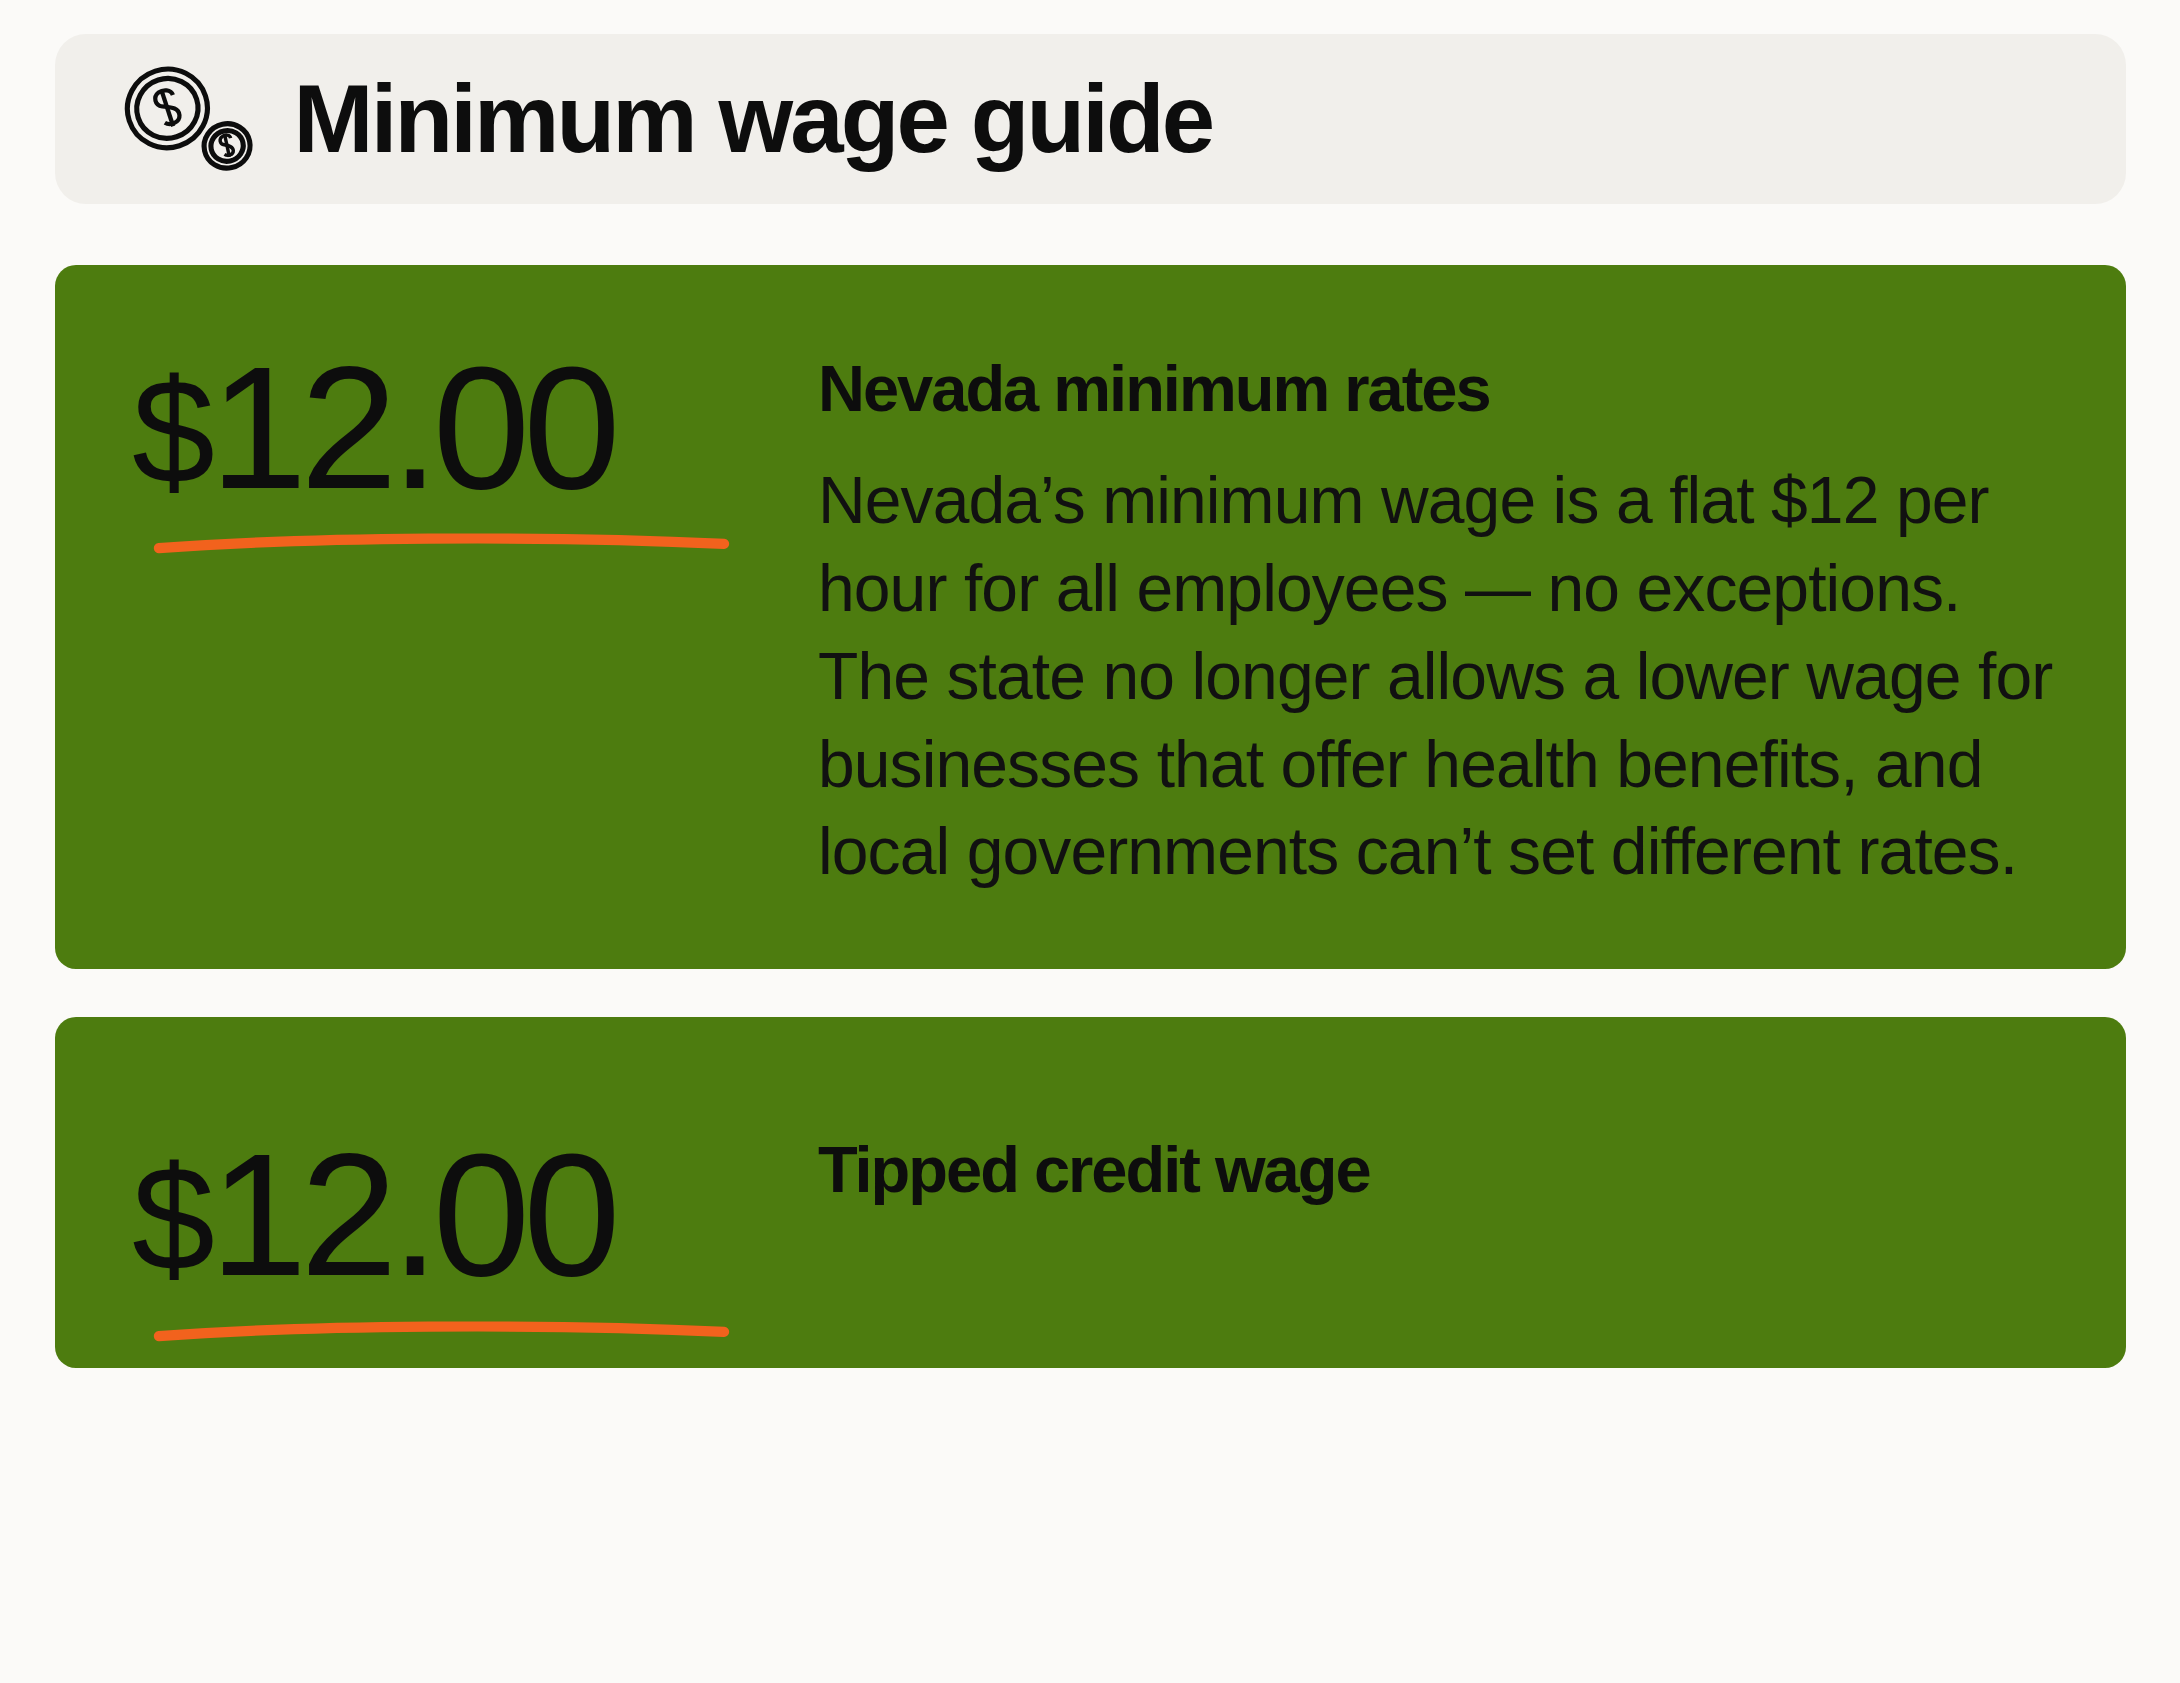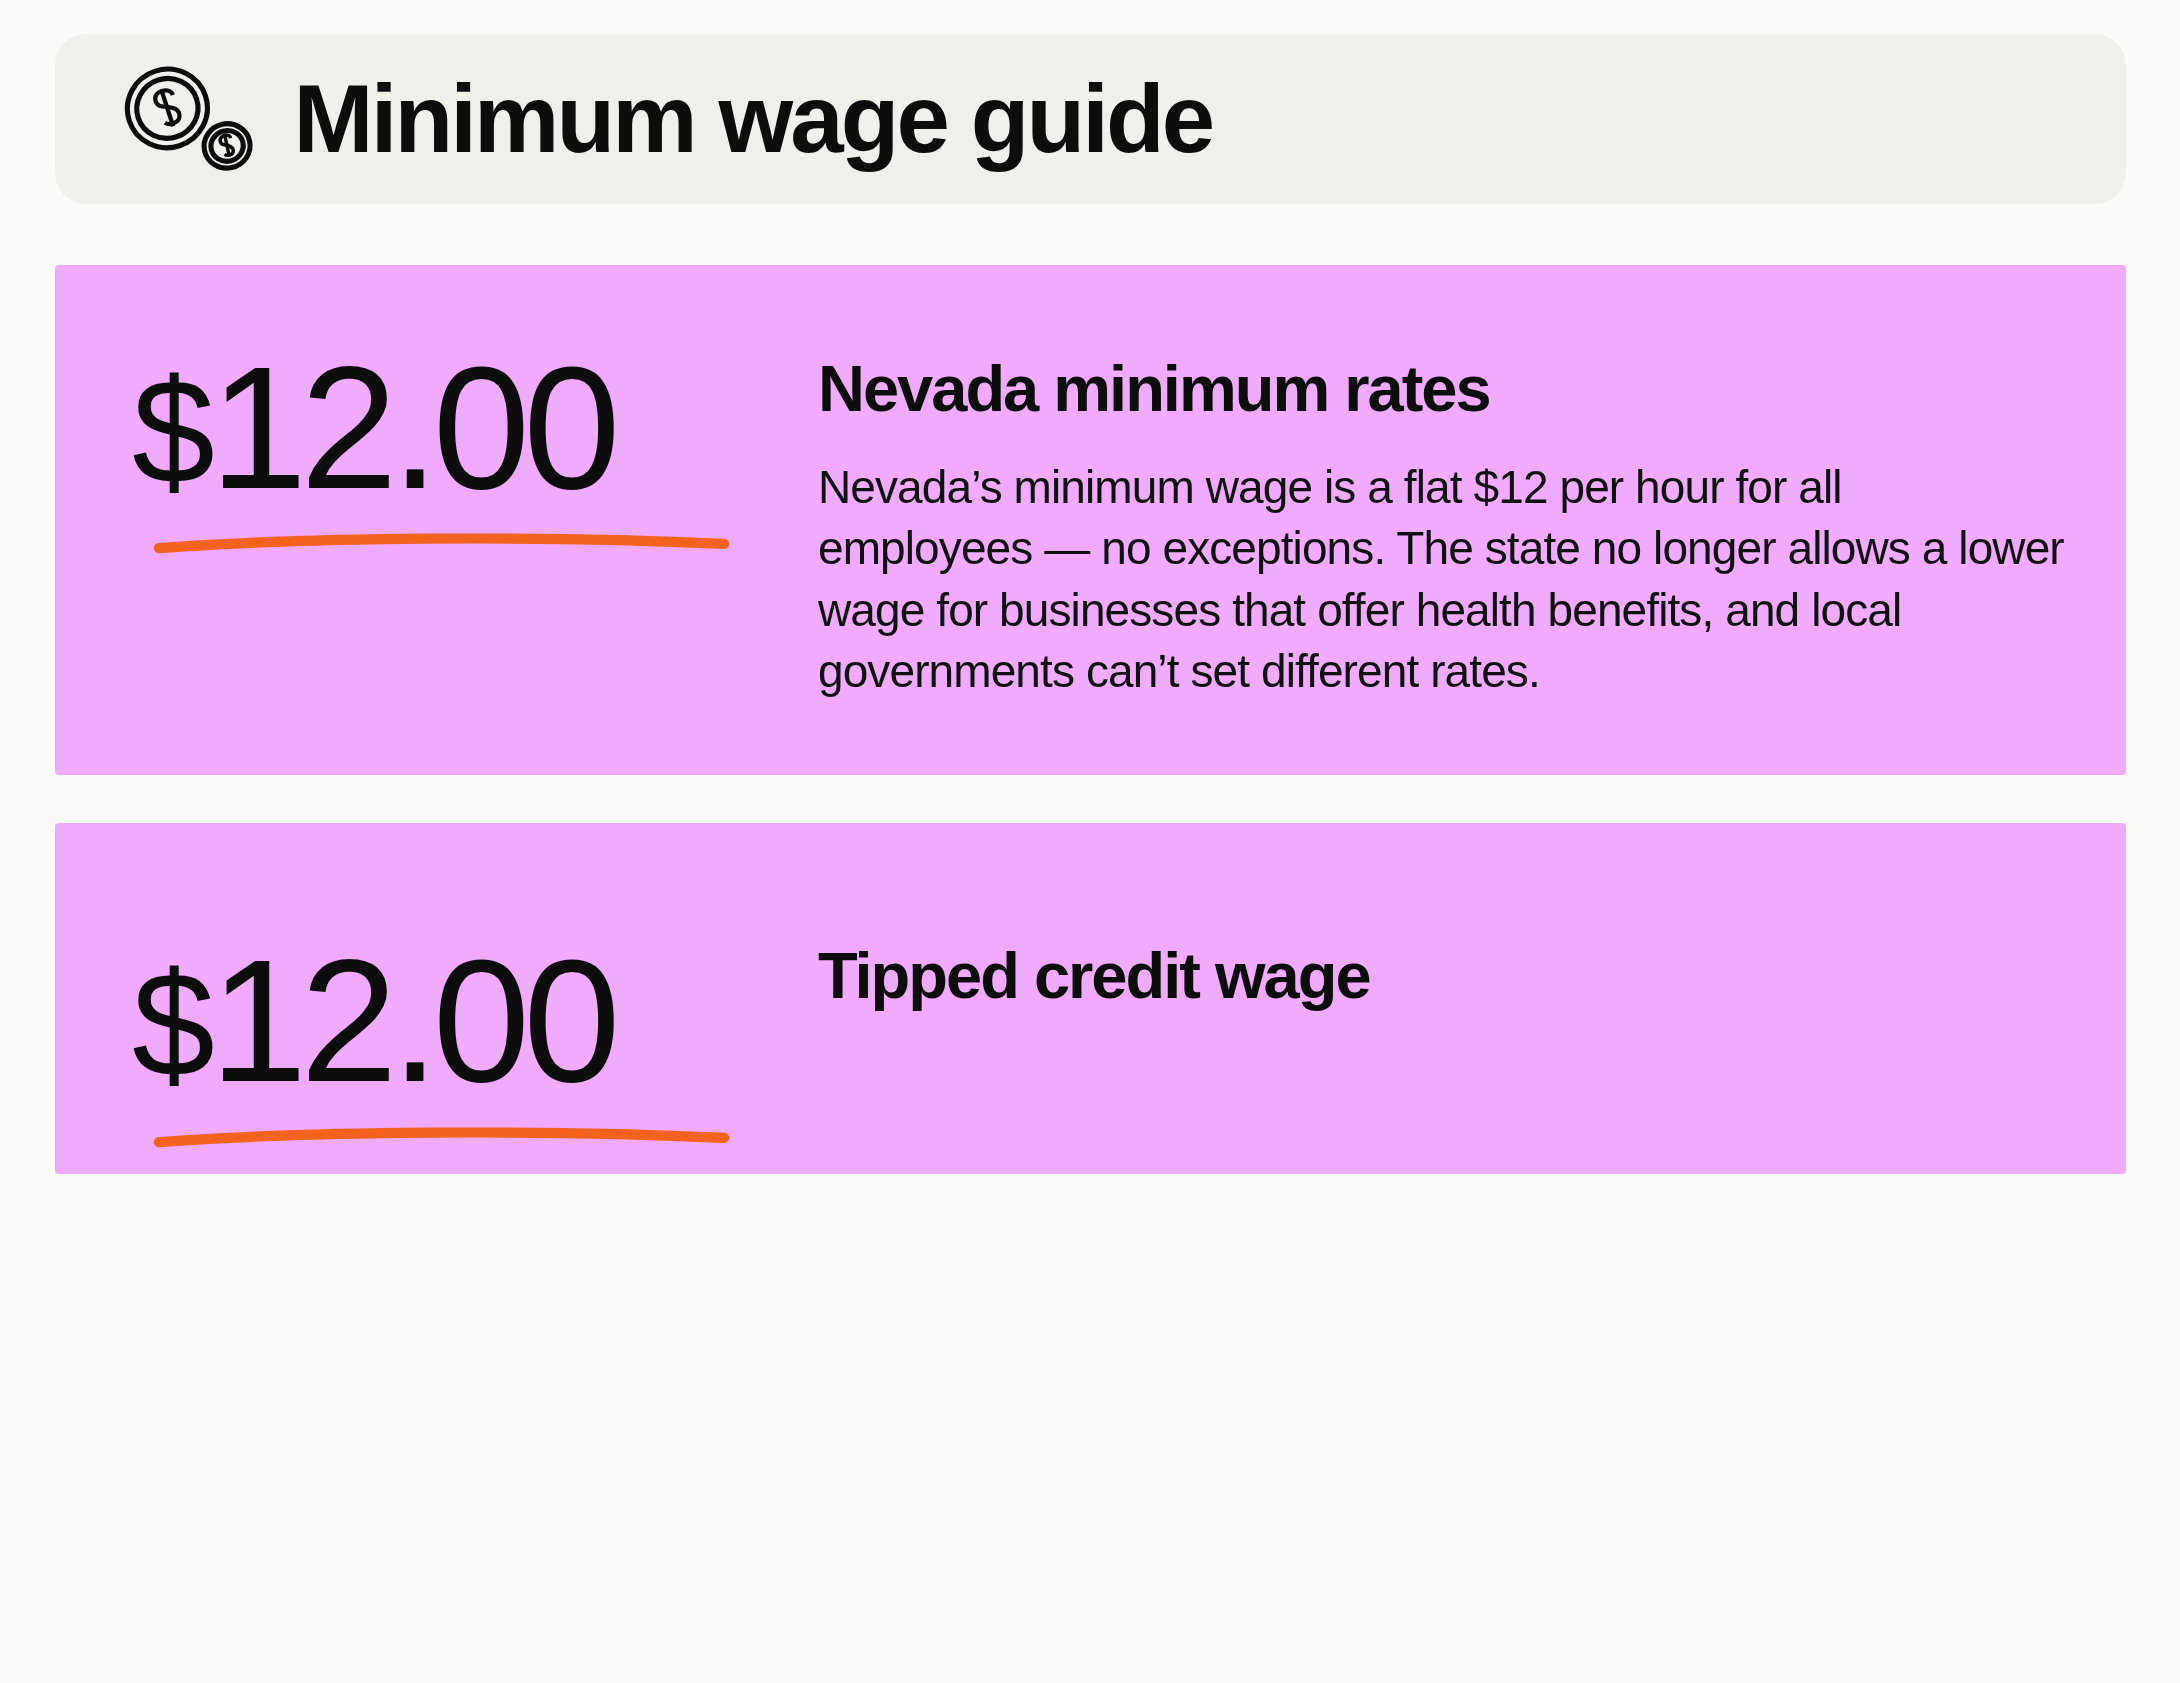--- a/index.html
+++ b/index.html
@@ -44,22 +44,22 @@
     font-size: 96px;
     font-weight: 700;
     letter-spacing: -2.9px;
     color: #0d0d0d;
     line-height: 1;
     white-space: nowrap;
   }
 
   
   .card {
-    background: #f0abfc;
-    border-radius: 4px;
+    background: #4d7c0f;
+    border-radius: 21px;
     padding: 73px 60px 73px 77px;
     display: flex;
     align-items: flex-start;
     gap: 39px;
     margin-bottom: 48px;
   }
   .card:last-child { margin-bottom: 0; }
 
   .amount-block {
     flex: 0 0 auto;
@@ -101,21 +101,21 @@
   .card-title {
     font-size: 65px;
     font-weight: 700;
     letter-spacing: -2px;
     color: #0d0d0d;
     line-height: 1.05;
     margin-bottom: 34px;
   }
 
   .card-body {
-    font-size: 46px;
+    font-size: 66px;
     font-weight: 400;
     letter-spacing: -0.9px;
     line-height: 1.33;
     color: #111111;
   }
 
   
   .card.second .amount-block { padding-top: 44px; }
   .card.second .underline { top: 230px; }
   .card.second .text-block { padding-top: 46px; }

